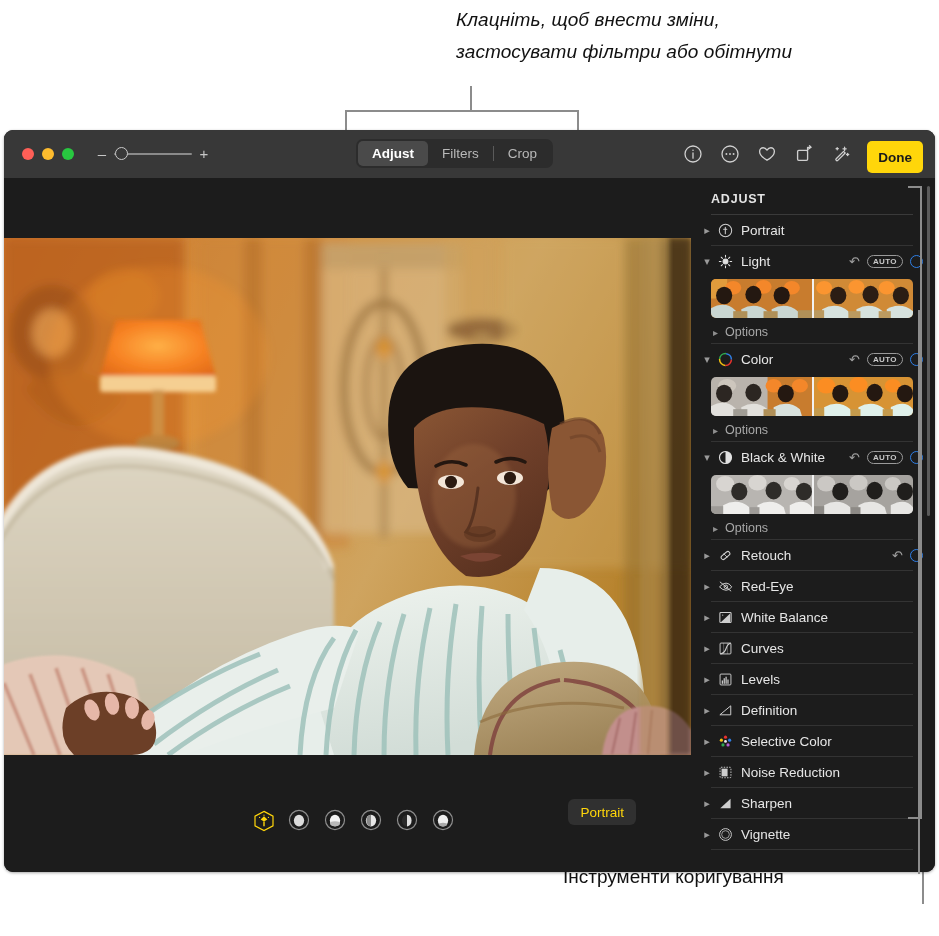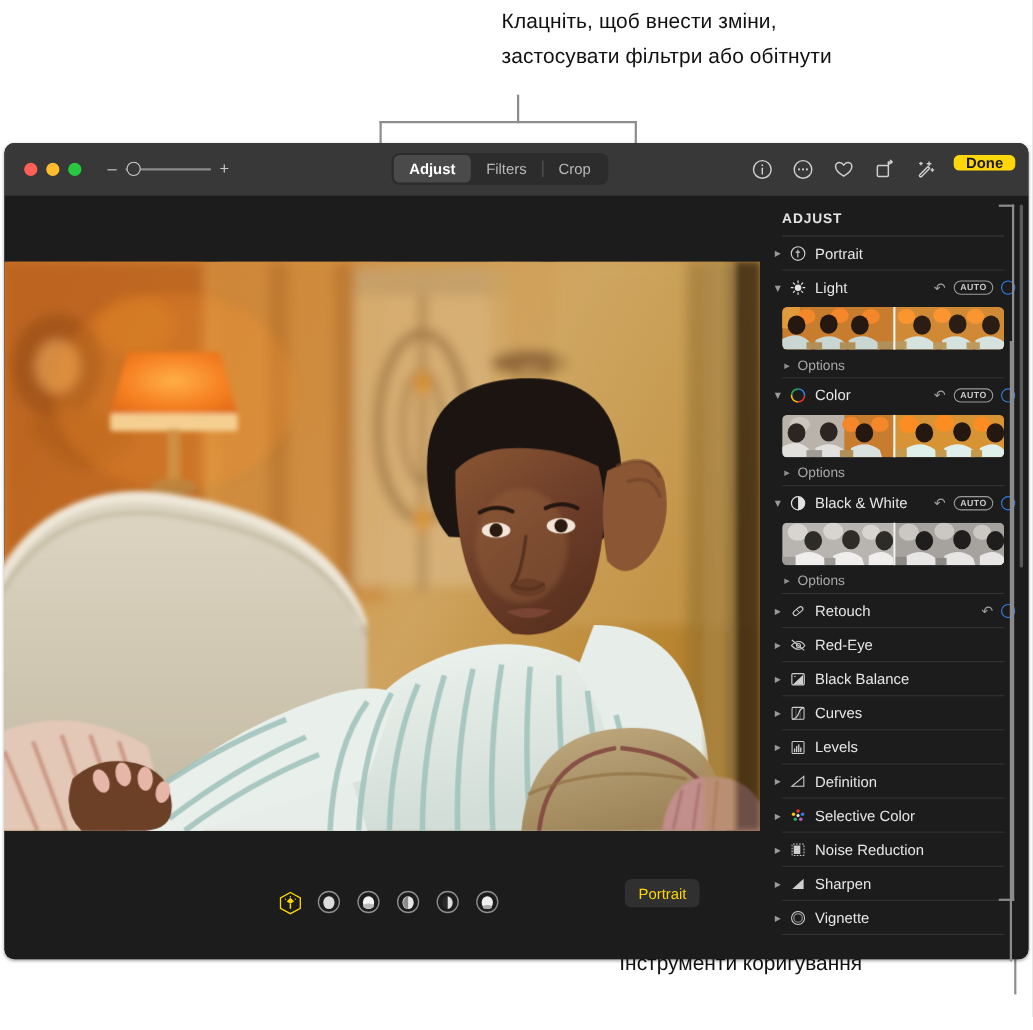--- a/index.html
+++ b/index.html
@@ -9,21 +9,21 @@
     font-family: "Liberation Sans", sans-serif;
     overflow: hidden;
     position: relative;
   }
 
   
   .callout-top-text {
     position: absolute;
     left: 456px; top: 4px; width: 483px;
     font-size: 19px; line-height: 32px;
-    color: #111; letter-spacing: 0.1px;
+    color: #111; letter-spacing: 0.1px; font-style: italic;
   }
   .callout-top-text div { white-space: nowrap; }
   .bracket-top {
     position: absolute;
     left: 345px; top: 110px; width: 234px; height: 22px;
     border: 2px solid #8c8c8c;
     border-bottom: none;
     border-top-width: 2px;
   }
   .bracket-top-stem {
@@ -102,21 +102,21 @@
   .tool-icons {
     position: absolute; right: 84px; top: 0; height: 48px;
     display: flex; align-items: center; gap: 17px;
   }
   .ticon { width: 20px; height: 20px; color: #cfcfcf; display:block; }
 
   .done-btn {
     position: absolute; right: 12px; top: 11px;
     background: #ffd60a; color: #1a1a1a;
     font-size: 13.5px; font-weight: bold;
-    padding: 0 11px; height: 14px; border-radius: 5px;
+    padding: 0 11px; height: 32px; border-radius: 5px;
     display: flex; align-items: center; border: none;
     font-family: "Liberation Sans", sans-serif;
   }
 
   
   .canvas {
     position: absolute; left: 0; top: 48px; width: 687px; bottom: 0;
     background: #1c1c1c;
   }
   .photo {
@@ -753,21 +753,21 @@
 
     <div class="row">
       <span class="chev">▸</span>
       <span class="row-icon">
         <svg width="15" height="15" viewBox="0 0 16 16">
           <rect x="2" y="2.6" width="12" height="10.8" rx="1" fill="none" stroke="#cfcfcf" stroke-width="1.1"></rect>
           <path d="M3 13 L13 3.6 L13 13 Z" fill="#cfcfcf"></path>
           <circle cx="5" cy="5.4" r="0.7" fill="#cfcfcf"></circle>
         </svg>
       </span>
-      <span class="row-label">Black Balance</span>
+      <span class="row-label">White Balance</span>
     </div>
     <div class="divider"></div>
 
     <div class="row">
       <span class="chev">▸</span>
       <span class="row-icon">
         <svg width="15" height="15" viewBox="0 0 16 16" fill="none" stroke="#cfcfcf" stroke-width="1">
           <rect x="2.2" y="2.2" width="11.6" height="11.6" rx="1"></rect>
           <path d="M2.2 13.8 Q7 13 8.6 8 Q10 3.4 13.8 2.2" stroke-width="1.2"></path>
           <path d="M6 2.2v11.6M10 2.2v11.6" stroke-width="0.6" opacity="0.6"></path>

